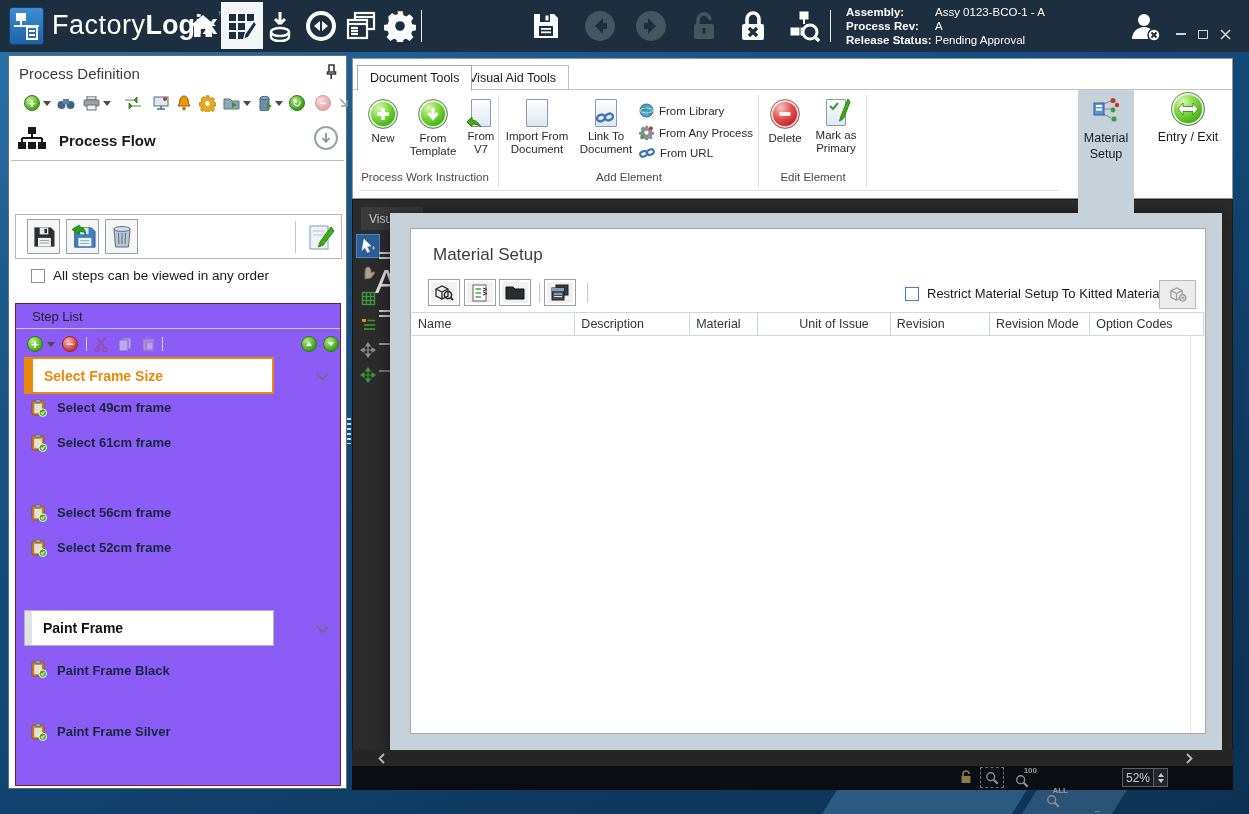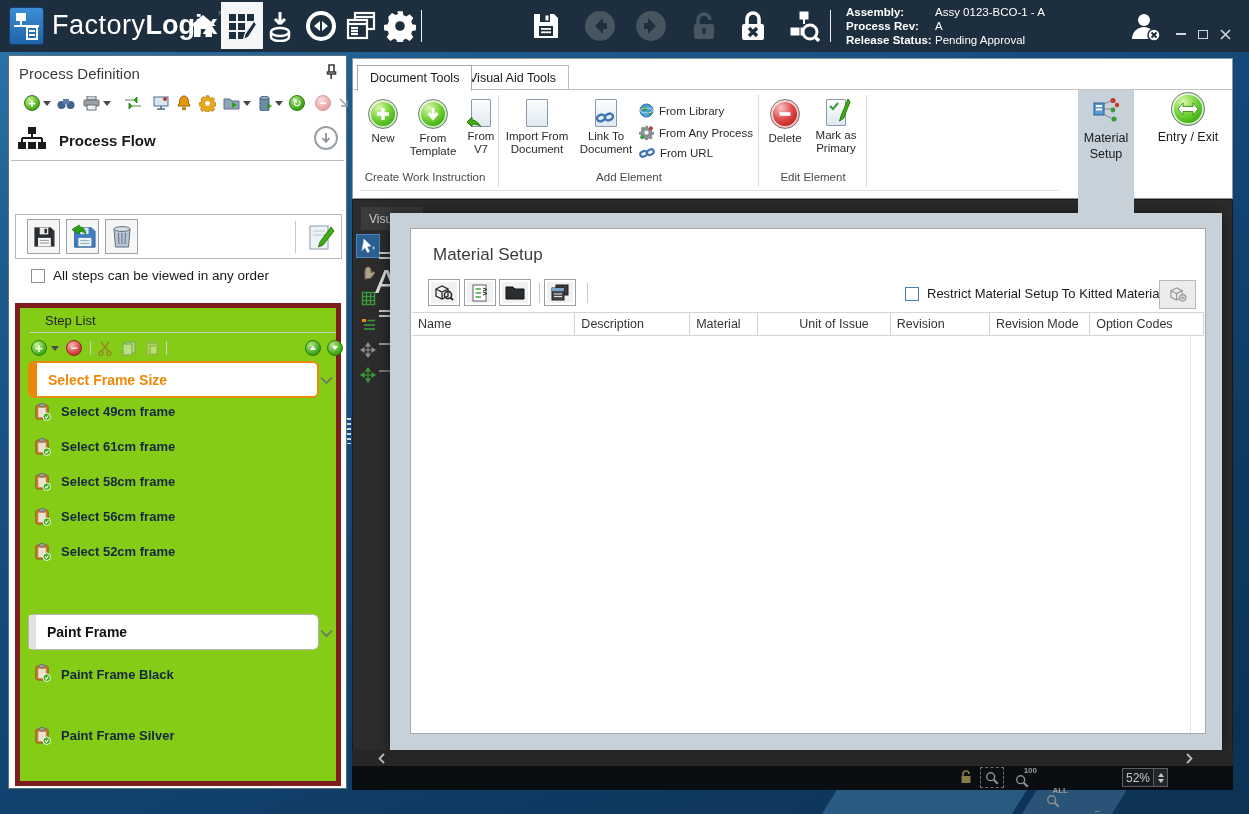--- a/index.html
+++ b/index.html
@@ -26,22 +26,22 @@
   .lp-title { position:absolute; left:10px; top:9px; font-size:15px; color:#3b3b3b; }
   .mini { position:absolute; top:38px; width:18px; height:18px; display:flex; align-items:center;justify-content:center; cursor:pointer; }
   .caret { width:0; height:0; border-left:4px solid transparent; border-right:4px solid transparent; border-top:5px solid #4a4a4a; }
   .circle-btn { border-radius:50%; display:flex; align-items:center; justify-content:center; }
   .g-plus { width:16px; height:16px; background:radial-gradient(circle at 35% 30%,#c9f29a,#52b61e 60%,#2e8a10); border:1px solid #2e7a10; color:#fff; font-weight:700; font-size:13px; line-height:1; }
   .r-minus { width:16px; height:16px; background:radial-gradient(circle at 35% 30%,#f6b9b9,#d84848 60%,#a81f1f); border:1px solid #992020; color:#fff; font-weight:700; font-size:12px; line-height:1; }
   .sec-label { font-weight:700; font-size:15px; color:#1a1a1a; }
   .hline { position:absolute; height:1px; background:#b9bdc1; }
   .sqbtn { position:absolute; width:33px; height:35px; border:1px solid #9aa2a8; background:#f6f6f6; display:flex; align-items:center; justify-content:center; cursor:pointer; }
   .cb { width:14px; height:14px; background:#fff; border:1px solid #8a8f94; display:inline-block; }
-  .steps-box { position:absolute; left:6px; top:247px; width:326px; height:483px; border:5px solid #7f1d1d; background:#84cc16;padding-left:9px; }
-  .grp { position:absolute; left:8px; width:291px; cursor:pointer; background:#fff;border-radius:6px; }
+  .steps-box { position:absolute; left:6px; top:247px; width:326px; height:483px; border:1px solid #7f1d1d; background:#8b5cf6; }
+  .grp { position:absolute; left:8px; width:250px; cursor:pointer; background:#fff; }
   .grp-bar { position:absolute; left:0; top:0; bottom:0; width:7px; }
   .grp-lbl { position:absolute; left:18px; top:50%; transform:translateY(-50%); font-size:14px; font-weight:700; }
   .chev { position:absolute; width:14px; height:14px; cursor:pointer; }
   .step-row { position:absolute; left:14px; width:280px; height:34px; display:flex; align-items:center; cursor:pointer; }
   .step-lbl { font-size:13px; font-weight:700; color:#17273d; margin-left:10px; }
   .titem { position:absolute; top:0; display:flex; align-items:center; justify-content:center; width:18px; height:18px; cursor:pointer; }
 
   
   #ribbon { left:352px; top:58px; width:881px; height:141px; background:#fff; border:1px solid #8f979e; z-index:4; }
   .tab { position:absolute; top:6px; height:25px; padding:0 12px; font-size:12.5px; color:#1a1a1a; display:flex; align-items:center; background:#fff; border:1px solid #a8a8a8; cursor:pointer; }
@@ -469,30 +469,20 @@
       <div class="step-row" style="top:121px;">
         <svg width="17" height="19" viewBox="0 0 18 20">
             <rect x="2" y="3" width="13" height="15" rx="2" fill="#c77f2e" stroke="#8a5a1e"></rect>
             <rect x="4.5" y="6" width="8" height="10" fill="#e9e2d2"></rect>
             <rect x="6" y="1.5" width="5" height="3.5" rx="1" fill="#9aa0a6" stroke="#6a6f76"></rect>
             <circle cx="13.5" cy="15.5" r="4" fill="#3fae12" stroke="#fff"></circle>
             <path d="M11.8 15.5 l1.3 1.4 2.2-2.8" stroke="#fff" stroke-width="1.2" fill="none"></path>
           </svg>
         <span class="step-lbl">Select 61cm frame</span>
       </div>
-      <div class="step-row" style="top:156px;">
-        <svg width="17" height="19" viewBox="0 0 18 20">
-            <rect x="2" y="3" width="13" height="15" rx="2" fill="#c77f2e" stroke="#8a5a1e"></rect>
-            <rect x="4.5" y="6" width="8" height="10" fill="#e9e2d2"></rect>
-            <rect x="6" y="1.5" width="5" height="3.5" rx="1" fill="#9aa0a6" stroke="#6a6f76"></rect>
-            <circle cx="13.5" cy="15.5" r="4" fill="#3fae12" stroke="#fff"></circle>
-            <path d="M11.8 15.5 l1.3 1.4 2.2-2.8" stroke="#fff" stroke-width="1.2" fill="none"></path>
-          </svg>
-        <span class="step-lbl">Select 58cm frame</span>
-      </div>
       <div class="step-row" style="top:191px;">
         <svg width="17" height="19" viewBox="0 0 18 20">
             <rect x="2" y="3" width="13" height="15" rx="2" fill="#c77f2e" stroke="#8a5a1e"></rect>
             <rect x="4.5" y="6" width="8" height="10" fill="#e9e2d2"></rect>
             <rect x="6" y="1.5" width="5" height="3.5" rx="1" fill="#9aa0a6" stroke="#6a6f76"></rect>
             <circle cx="13.5" cy="15.5" r="4" fill="#3fae12" stroke="#fff"></circle>
             <path d="M11.8 15.5 l1.3 1.4 2.2-2.8" stroke="#fff" stroke-width="1.2" fill="none"></path>
           </svg>
         <span class="step-lbl">Select 56cm frame</span>
       </div>
@@ -568,21 +558,21 @@
     </div>
     <div class="rb" style="left:108px;top:40px;width:40px;">
       <div style="position:relative;">
         <div class="page" style="width:20px;height:28px;"></div>
         <svg width="14" height="12" viewBox="0 0 14 12" style="position:absolute;left:-4px;bottom:-2px;">
             <path d="M14 10 C10 3 6 3 5 3 V0 L0 5 l5 5 V7 c4 0 7 1 9 3 Z" fill="#3fae12" stroke="#2c7d0b"></path>
           </svg>
       </div>
       <div class="rb-lbl">From V7</div>
     </div>
-    <div class="grp-name" style="left:0px;width:144px;">Create Work Instruction</div>
+    <div class="grp-name" style="left:0px;width:144px;">Process Work Instruction</div>
     <div class="vsep" style="left:145px;"></div>
 
     <div class="rb" style="left:148px;top:40px;width:72px;">
       <div class="page" style="width:22px;height:28px;"></div>
       <div class="rb-lbl">Import From Document</div>
     </div>
     <div class="rb" style="left:222px;top:40px;width:62px;">
       <div style="position:relative;">
         <div class="page" style="width:22px;height:28px;"></div>
         <svg width="18" height="14" viewBox="0 0 18 14" style="position:absolute;left:1px;bottom:2px;">

